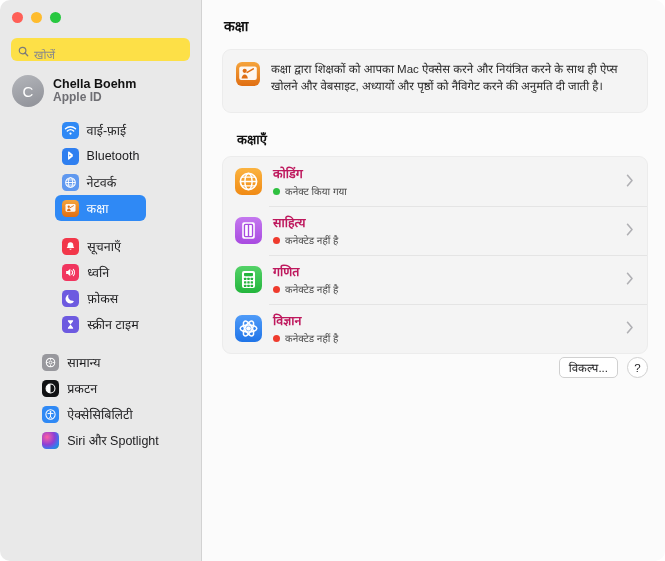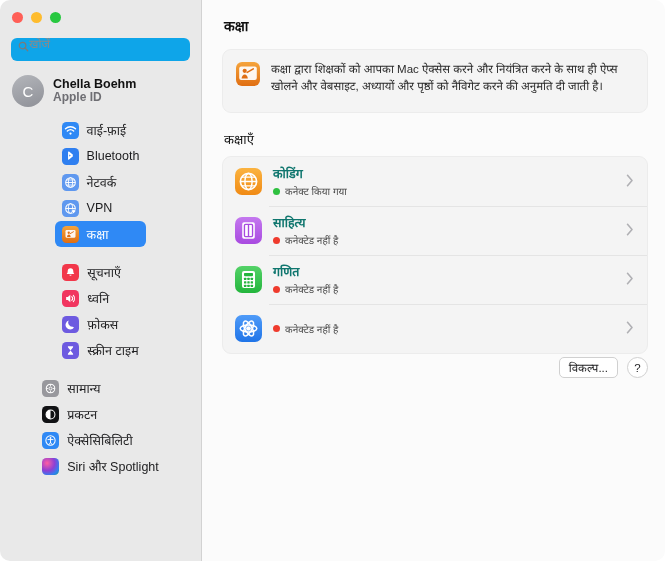--- a/index.html
+++ b/index.html
@@ -37,25 +37,26 @@
     gap: 8px;
   }
   .light { width: 11px; height: 11px; border-radius: 50%; }
   .light.red { background: #ff5f57; }
   .light.yellow { background: #febc2e; }
   .light.green { background: #28c840; }
 
   #search-wrap { padding: 4px 11px 0 11px; }
   #search-field {
     height: 23px;
-    background: #0ea5e9;
+    background: #fde047;
     border-radius: 6px;
     display: flex;
-    align-items: flex-start;
+    align-items: flex-end;
     padding: 0 7px;
+    gap: 5px;
   }
   #search-field .mag { flex: 0 0 auto; display:block; }
   #search-input {
     border: none; outline: none; background: transparent;
     font-family: inherit;
     font-size: 11.5px;
     color: #3a3a3a;
     width: 100%;
     padding: 0;
   }
@@ -130,42 +131,42 @@
   #banner-icon {
     width: 24px; height: 24px; border-radius: 6px; flex: 0 0 24px;
     margin-top: 1px;
   }
   #banner-text {
     font-size: 11.5px;
     color: #2b2b2b;
     line-height: 1.45;
   }
 
-  #section-title { font-size: 13px; font-weight: normal; color: #111; margin: 17px 0 8px 2px; }
+  #section-title { font-size: 13px; font-weight: bold; color: #111; margin: 17px 0 8px 15px; }
 
   #class-list { overflow: hidden; }
   .class-row {
     height: 49px;
     display: flex;
     align-items: center;
     padding: 0 13px 0 12px;
     gap: 11px;
     position: relative;
     cursor: default;
   }
   .class-row + .class-row::before {
     content: "";
     position: absolute;
     left: 46px; right: 0; top: 0;
     height: 1px;
     background: #e4e4e4;
   }
   .class-icon { width: 27px; height: 27px; border-radius: 7px; flex: 0 0 27px; }
   .class-meta { flex: 1 1 auto; display: flex; flex-direction: column; gap: 2px; }
-  .class-name { font-size: 12.5px; font-weight: bold; color: #0f766e; }
+  .class-name { font-size: 12.5px; font-weight: bold; color: #be185d; }
   .class-status { font-size: 10px; color: #4b4b4b; display: flex; align-items: center; gap: 5px; }
   .dot { width: 7px; height: 7px; border-radius: 50%; flex: 0 0 7px; }
   .chev { flex: 0 0 auto; }
 
   #footer-actions {
     position: absolute;
     right: 17px;
     top: 357px;
     display: flex;
     align-items: center;
@@ -251,31 +252,20 @@
         <div class="nav-item">
           <span class="ico" style="background:#5f98ef">
             <svg width="13" height="13" viewBox="0 0 14 14">
               <circle cx="7" cy="7" r="5.2" fill="none" stroke="#fff" stroke-width="1.1"></circle>
               <ellipse cx="7" cy="7" rx="2.3" ry="5.2" fill="none" stroke="#fff" stroke-width="1"></ellipse>
               <line x1="1.9" y1="7" x2="12.1" y2="7" stroke="#fff" stroke-width="1"></line>
               <path d="M2.8 4.3h8.4M2.8 9.7h8.4" stroke="#fff" stroke-width="0.8" fill="none"></path>
             </svg>
           </span>
           <span class="nav-label">नेटवर्क</span>
-        </div>
-        <div class="nav-item">
-          <span class="ico" style="background:#5f98ef">
-            <svg width="13" height="13" viewBox="0 0 14 14">
-              <circle cx="7" cy="7" r="5.2" fill="none" stroke="#fff" stroke-width="1.1"></circle>
-              <ellipse cx="7" cy="7" rx="2.3" ry="5.2" fill="none" stroke="#fff" stroke-width="1"></ellipse>
-              <line x1="1.9" y1="7" x2="12.1" y2="7" stroke="#fff" stroke-width="1"></line>
-              <path d="M8.3 8.2h4v2.4l-2 1.8-2-1.8z" fill="#fff" stroke="#5f98ef" stroke-width="0.7"></path>
-            </svg>
-          </span>
-          <span class="nav-label">VPN</span>
         </div>
         <div class="nav-item selected">
           <span class="ico" style="background:linear-gradient(180deg,#f5a43c,#e06e12)">
             <svg width="13" height="13" viewBox="0 0 14 14">
               <rect x="1.6" y="2.2" width="10.8" height="8.2" rx="1.2" fill="#fff" opacity="0.92"></rect>
               <circle cx="5.1" cy="5.1" r="1.25" fill="#e06e12"></circle>
               <path d="M3.3 9.6c0-1.5 0.9-2.5 1.9-2.5s1.9 1 1.9 2.5z" fill="#e06e12"></path>
               <path d="M6.6 6.1l3.6-2.1" stroke="#e06e12" stroke-width="1" stroke-linecap="round"></path>
             </svg>
           </span>
@@ -464,20 +454,21 @@
       <div class="class-row">
         <div class="class-icon" style="background:linear-gradient(180deg,#4f9bf8,#1f74e8)">
           <svg width="27" height="27" viewBox="0 0 24 24">
             <circle cx="12" cy="12" r="2.1" fill="#fff"></circle>
             <ellipse cx="12" cy="12" rx="7.4" ry="3.1" fill="none" stroke="#fff" stroke-width="1.35"></ellipse>
             <ellipse cx="12" cy="12" rx="7.4" ry="3.1" fill="none" stroke="#fff" stroke-width="1.35" transform="rotate(60 12 12)"></ellipse>
             <ellipse cx="12" cy="12" rx="7.4" ry="3.1" fill="none" stroke="#fff" stroke-width="1.35" transform="rotate(120 12 12)"></ellipse>
           </svg>
         </div>
         <div class="class-meta">
+          <span class="class-name">विज्ञान</span>
           <span class="class-status">
             <span class="dot" style="background:#ef3b2d"></span>
             <span>कनेक्टेड नहीं है</span>
           </span>
         </div>
         <span class="chev">
           <svg width="8" height="13" viewBox="0 0 8 13">
             <path d="M1.5 1.3L6 6.5l-4.5 5.2" fill="none" stroke="#b0b0b4" stroke-width="1.6" stroke-linecap="round" stroke-linejoin="round"></path>
           </svg>
         </span>

